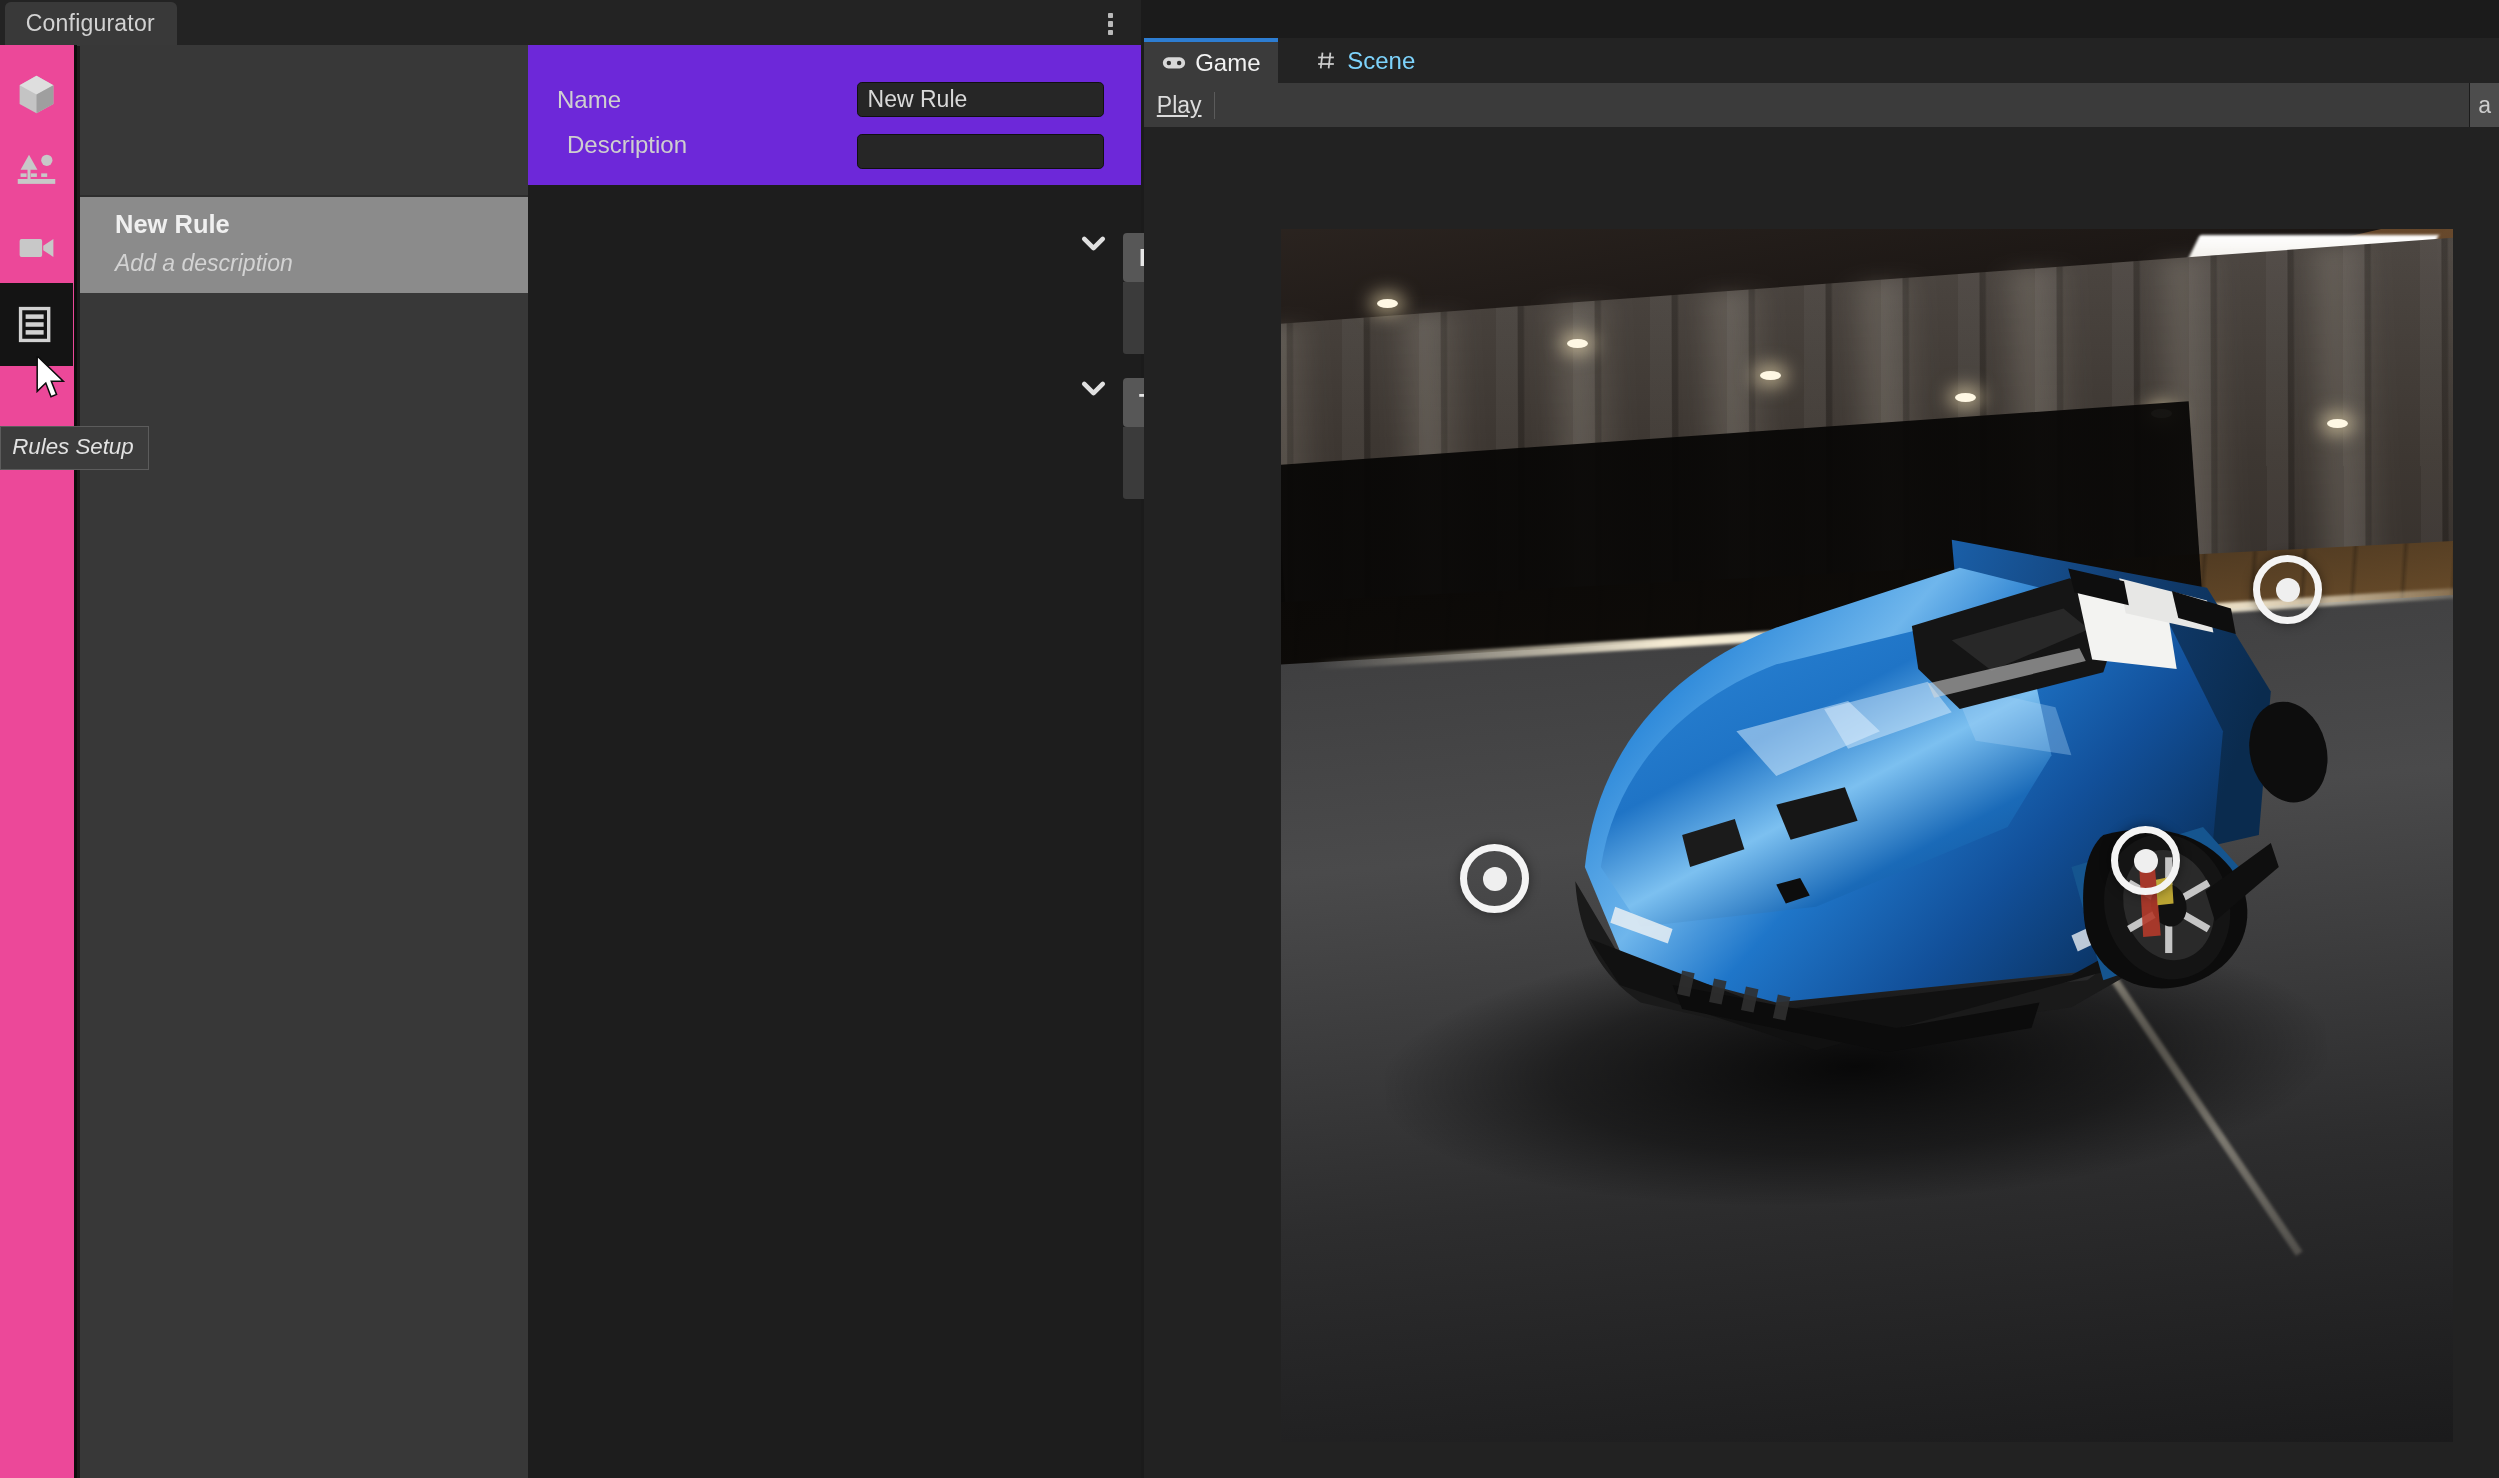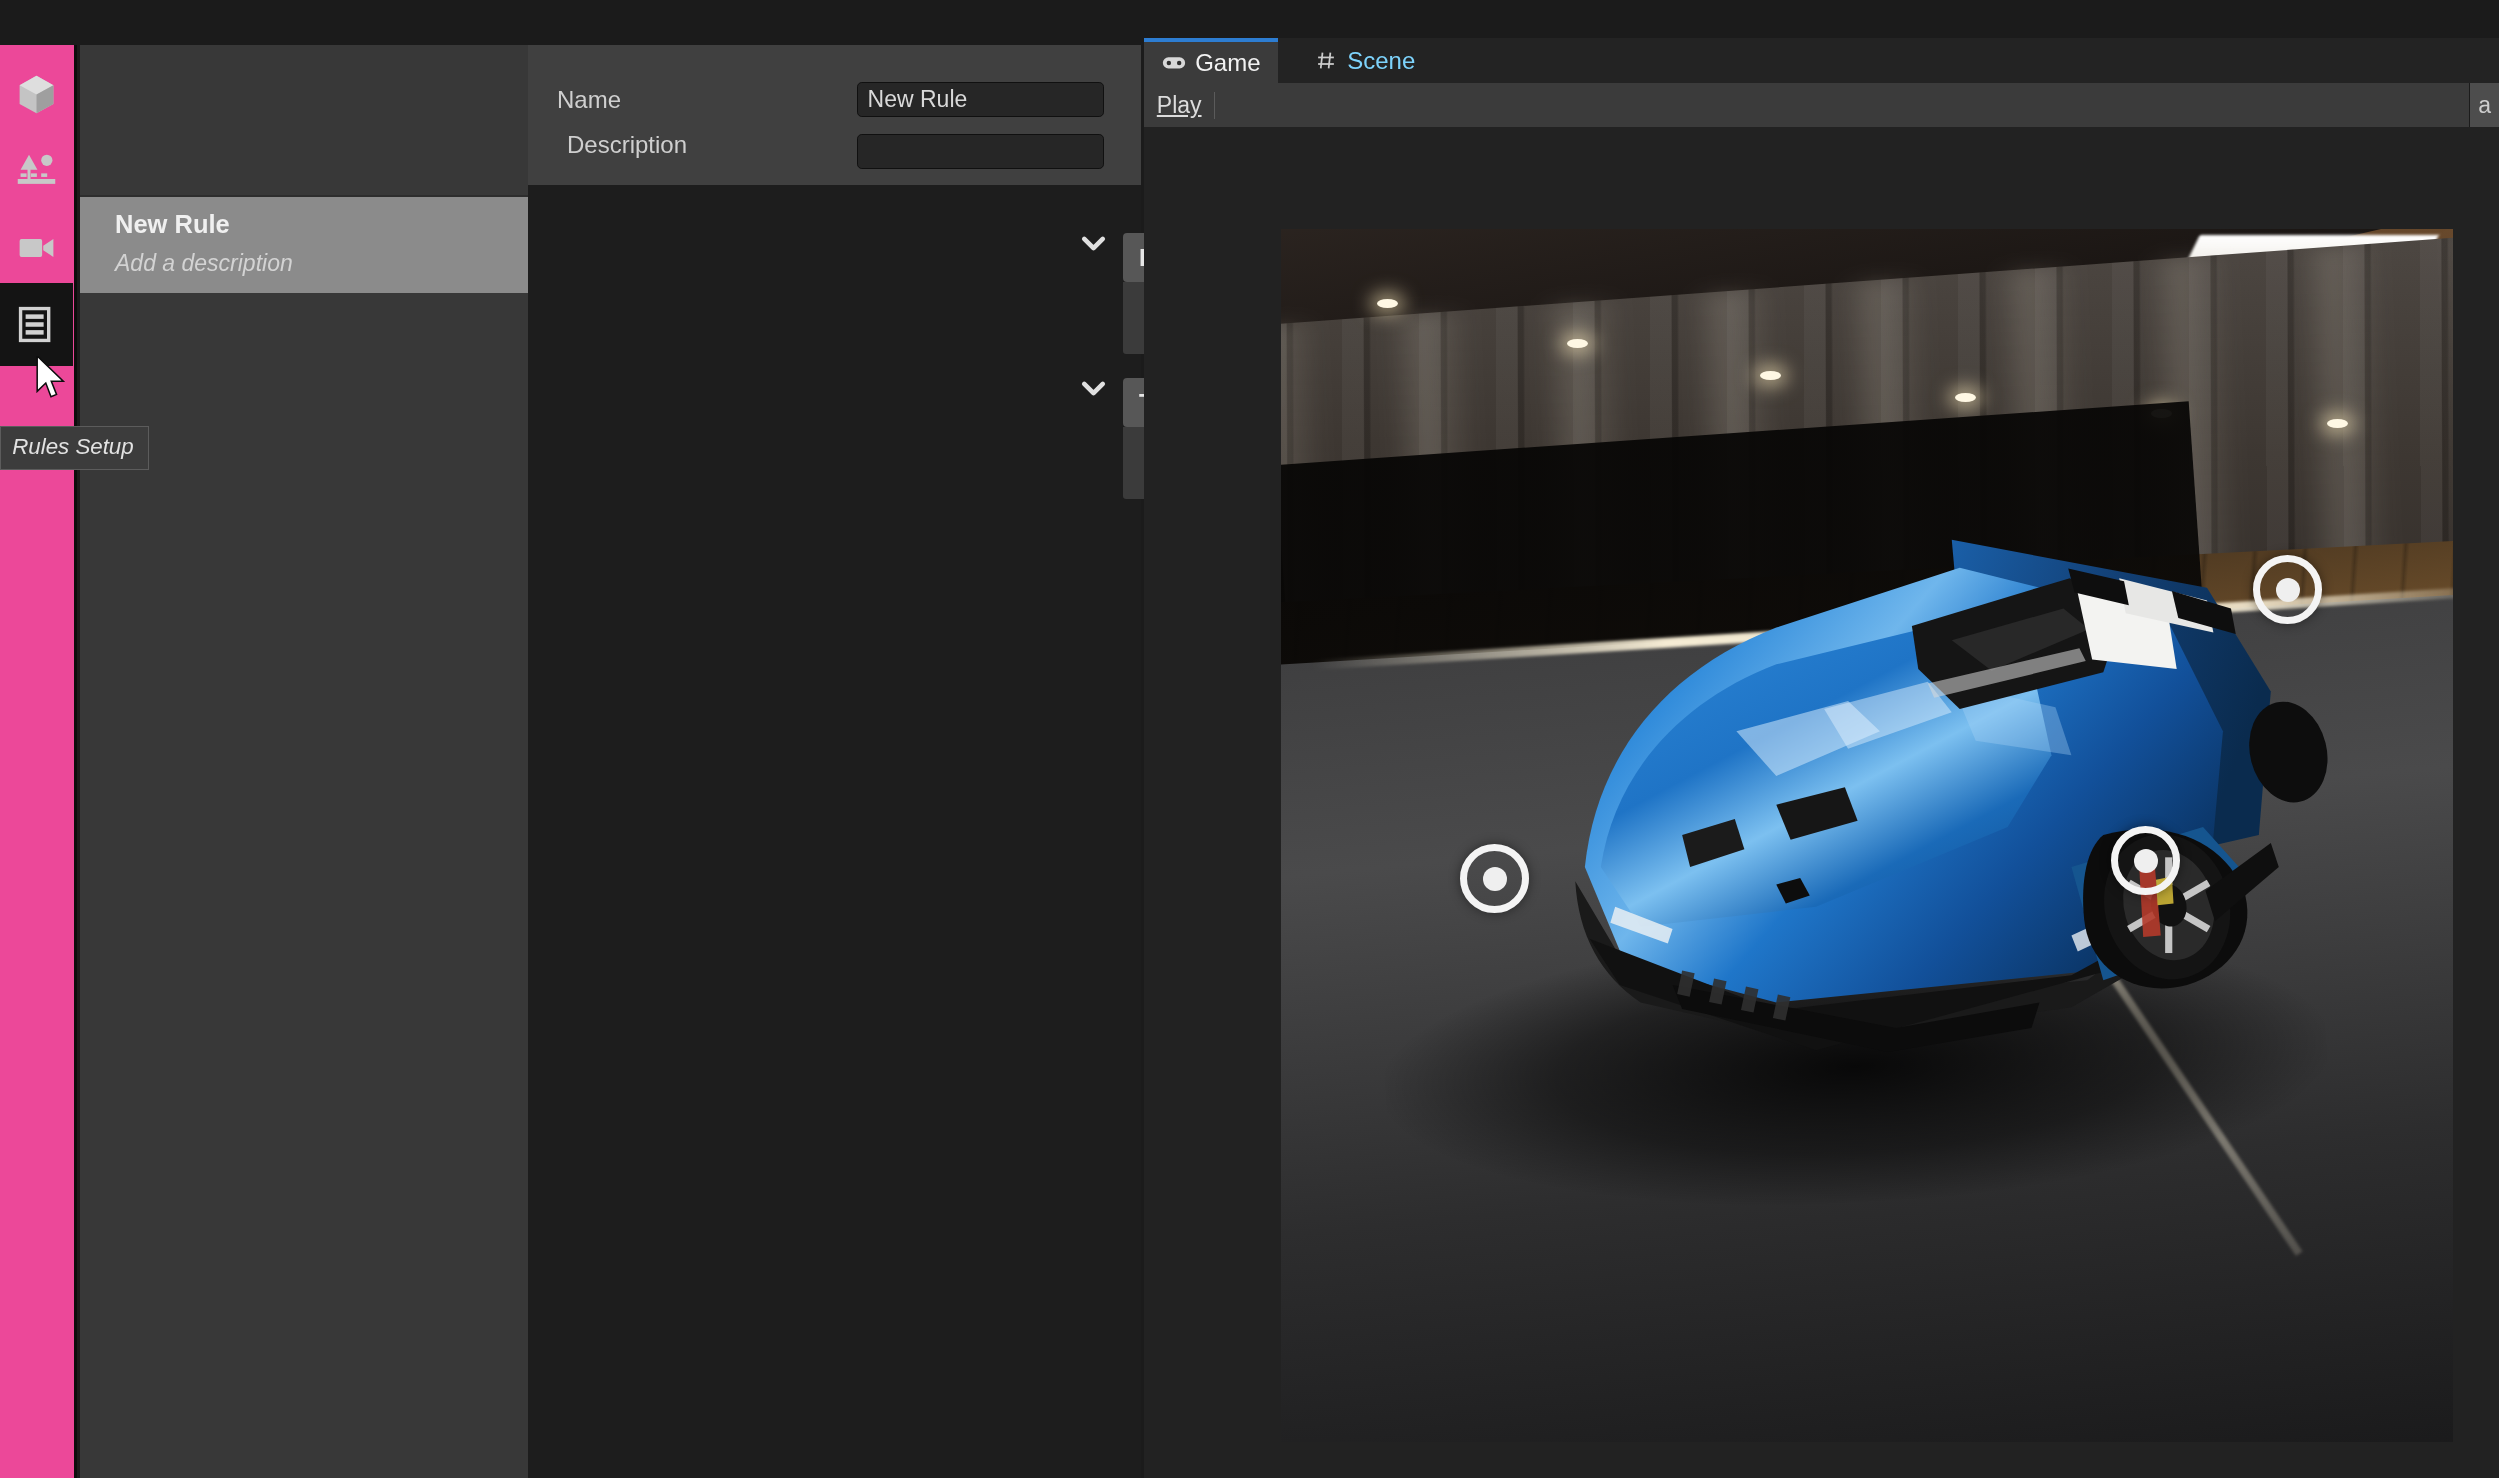--- a/index.html
+++ b/index.html
@@ -99,21 +99,21 @@
   .rule-item .rule-name { color: #f0f0f0; font-size: 25.5px; font-weight: bold; }
   .rule-item .rule-desc { color: #d3d3d3; font-size: 23px; font-style: italic; margin-top: 11.2px; }
 
   
   .detail-panel {
     position: absolute; left: 528px; top: 45px; width: 613px; height: 1433px;
     background: #1d1d1d;
   }
   .detail-form {
     position: absolute; left: 0; top: 0; width: 613px; height: 140px;
-    background: #404040;
+    background: #6d28d9;
   }
   .form-row { position: absolute; left: 29px; height: 35px; display:flex; align-items:center; }
   .form-label { color: #cfcfcf; font-size: 24px; }
   .field {
     position: absolute;
     background: #262626; border: 0.8px solid #101010; border-radius: 4.8px;
     height: 35px; width: 247px;
     display: flex; align-items: center; padding-left: 9.6px;
   }
   .field-input {
@@ -284,20 +284,30 @@
   .hotspot .dot {
     position: absolute; left: 50%; top: 50%; width: 24px; height: 24px;
     margin: -12px 0 0 -12px; border-radius: 50%; background: #efefef;
   }
 </style>
 </head>
 <body>
 
 <div class="app">
 
+  <div class="cfg-tabbar">
+    <div class="cfg-tab">
+      <span>Configurator</span>
+    </div>
+    <div class="cfg-kebab">
+      <i></i>
+        <i></i>
+        <i></i>
+    </div>
+  </div>
 
   <div class="rail">
 
     <div class="rail-btn" style="top:8px;">
       <svg class="rail-icon" viewBox="0 0 24 24">
         <path d="M12 2 L21 7 L21 17 L12 22 L3 17 L3 7 Z" fill="#c4c4c4"></path>
         <path d="M12 2 L21 7 L12 12 L3 7 Z" fill="#dedede"></path>
         <path d="M12 12 L21 7 L21 17 L12 22 Z" fill="#9f9f9f"></path>
       </svg>
     </div>

